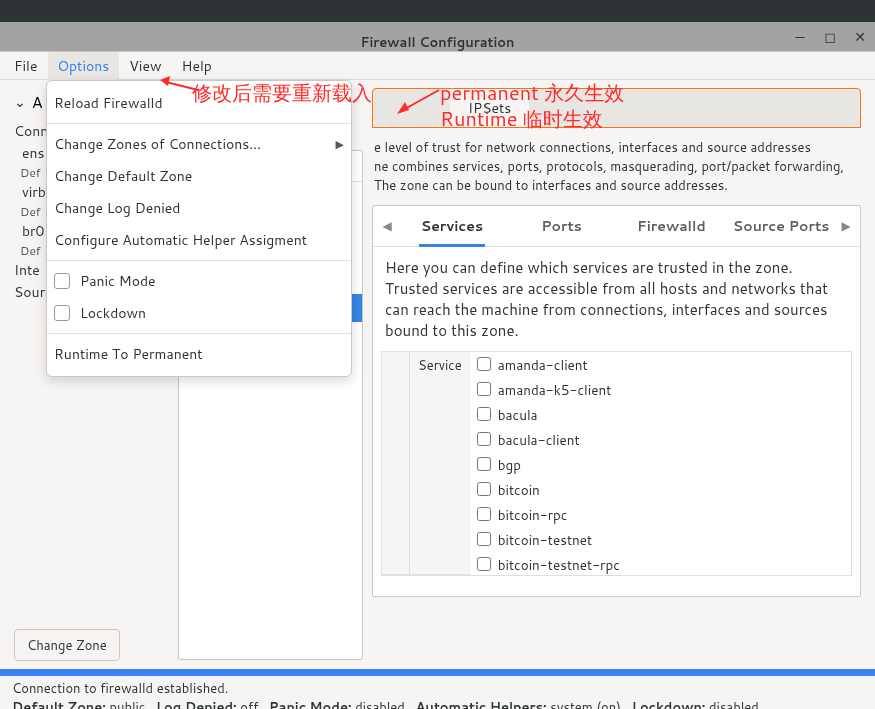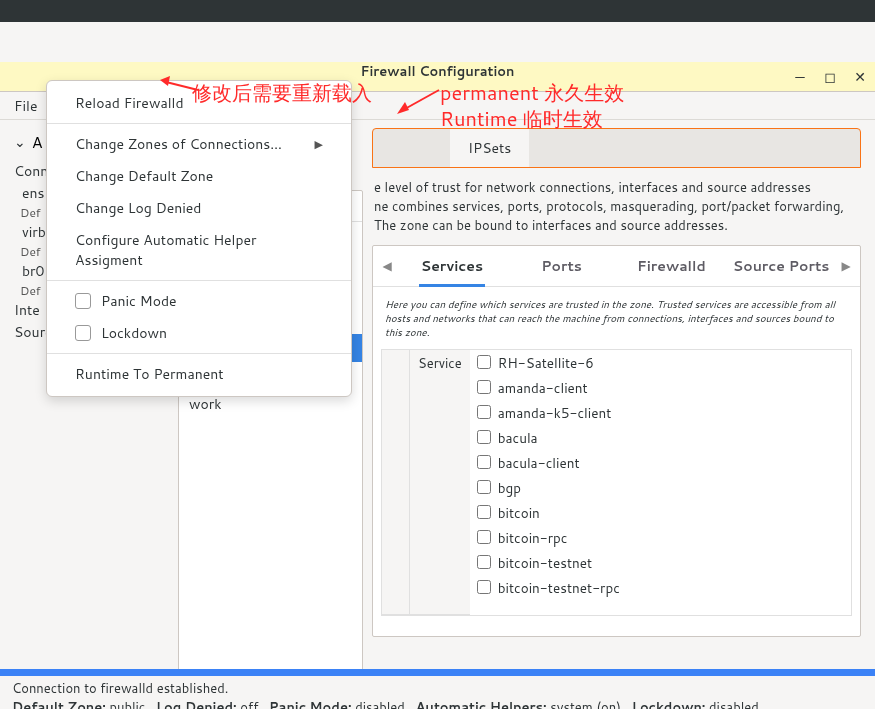--- a/index.html
+++ b/index.html
@@ -1,20 +1,20 @@
 <!DOCTYPE html>
 <html><head>
 <meta charset="utf-8">
 <style>
   * { box-sizing: border-box; margin: 0; padding: 0; font-family: -apple-system, "Segoe UI", Cantarell, sans-serif; }
   body { background: #f6f5f4; width: 875px; height: 709px; position: relative; overflow: hidden; }
 
   .gnome-top { height: 22px; background: #2e3436; }
 
-  .titlebar { height: 30px; background: #fef9c3; border-bottom: 1px solid #cdc7c2; display:flex; align-items:flex-start; justify-content:center; position:relative;margin-top:40px; }
+  .titlebar { height: 30px; background: #a3a3a3; border-bottom: 1px solid #cdc7c2; display:flex; align-items:flex-end; justify-content:center; position:relative; }
   .titlebar .title { font-weight: 600; color:#2e3436; font-size:13px; }
   .win-controls { position:absolute; right:0; top:0; height:100%; display:flex; align-items:center; }
   .win-controls span { width:30px; text-align:center; font-size:14px; color:#2e3436; cursor:pointer; }
 
   .menubar { height: 28px; background:#f6f5f4; border-bottom:1px solid #dcdad6; display:flex; align-items:center; padding:0 4px; }
   .menubar .mitem { padding:4px 10px; font-size:14px; color:#2e3436; cursor:pointer; border-radius:3px; }
   .menubar .mitem.open { background:#e8e6e3; color:#3584e4; }
 
   .content { position:relative; height: calc(709px - 22px - 30px - 28px - 40px); }
 
@@ -39,37 +39,37 @@
   .toptabs .tab:last-child { border-right:none; }
   .toptabs .tab.active { background:#f6f5f4; color:#2e3436; }
   .desc { padding:10px 2px 10px 2px; font-size:13px; color:#2e3436; line-height:1.45; }
 
   .svc-wrap { border:1px solid #cdc7c2; background:#fff; border-radius:2px; height:392px; display:flex; flex-direction:column; }
   .subtabs { display:flex; align-items:center; border-bottom:1px solid #e0e0e0; padding:0 4px; }
   .subtabs .arrow { width:20px; text-align:center; color:#888; font-size:12px; cursor:pointer; }
   .subtabs .stab { flex:1; text-align:center; padding:10px 4px; font-size:14px; color:#5e5c64; cursor:pointer; position:relative; font-weight:600; }
   .subtabs .stab.active { color:#2e3436; }
   .subtabs .stab.active::after { content:""; position:absolute; left:20%; right:20%; bottom:-1px; height:3px; background:#3584e4; }
-  .svc-desc { padding:10px 12px; font-size:10px; color:#2e3436; line-height:1.4;font-style:italic; }
+  .svc-desc { padding:10px 12px; font-size:15px; color:#2e3436; line-height:1.4; }
   .svc-list-wrap { flex:1; margin:0 8px 20px 8px; border:1px solid #e0e0e0; display:flex; flex-direction:row; overflow:hidden; }
   .svc-head { display:flex; border-bottom:1px solid #e0e0e0; background:#f6f5f4; font-size:13px; color:#2e3436; }
   .svc-head .c1 { width:28px; border-right:1px solid #e0e0e0; }
   .svc-head .c2 { padding:4px 8px; flex:1; }
   .svc-rows { flex:1; overflow:hidden; }
   .svc-row { display:flex; align-items:center; padding:3px 0; }
   .svc-row .cb { width:28px; display:flex; justify-content:center; }
   .svc-row input[type=checkbox] { width:14px; height:14px; }
   .svc-row .name { font-size:13.5px; color:#2e3436; }
 
   .statusbar { position:absolute; left:0; right:0; bottom:0; height:40px; background:#f6f5f4; border-top:7px solid #3b82f6; padding:3px 12px; font-size:13px; color:#2e3436; }
   .statusbar .line1 { margin-bottom:1px; }
   .statusbar b { font-weight:600; }
 
   .dropdown { position:absolute; left:46px; top:80px; width:306px; background:#fff; border:1px solid #cdc7c2; border-radius:6px; box-shadow:0 4px 12px rgba(0,0,0,.15); padding:6px 0; z-index:50; }
-  .dd-item { padding:6px 28px; font-size:14px; color:#2e3436; cursor:pointer; display:flex; align-items:center; gap:10px; }
+  .dd-item { padding:6px 7px; font-size:14px; color:#2e3436; cursor:pointer; display:flex; align-items:center; gap:10px; }
   .dd-sep { height:1px; background:#e0e0e0; margin:4px 0; }
   .dd-check { width:16px; height:16px; border:1px solid #999; border-radius:3px; flex-shrink:0; }
   .dd-arrow { margin-left:auto; font-size:11px; color:#555; }
 
   .anno { position:absolute; color:#ff2a2a; font-size:20px; pointer-events:none; z-index:60; }
   .arrow-svg { position:absolute; z-index:55; pointer-events:none; }
 </style>
 </head>
 <body>
 
@@ -146,26 +146,20 @@
       <div class="svc-list-wrap">
         <div class="svc-head">
           <div class="c1"></div>
           <div class="c2">Service</div>
         </div>
         <div class="svc-rows" id="svc-rows">
             <div class="svc-row">
               <span class="cb">
                 <input type="checkbox" style="">
               </span>
-              <span class="name">RH-Satellite-6</span>
-            </div>
-            <div class="svc-row">
-              <span class="cb">
-                <input type="checkbox" style="">
-              </span>
               <span class="name">amanda-client</span>
             </div>
             <div class="svc-row">
               <span class="cb">
                 <input type="checkbox" style="">
               </span>
               <span class="name">amanda-k5-client</span>
             </div>
             <div class="svc-row">
               <span class="cb">

